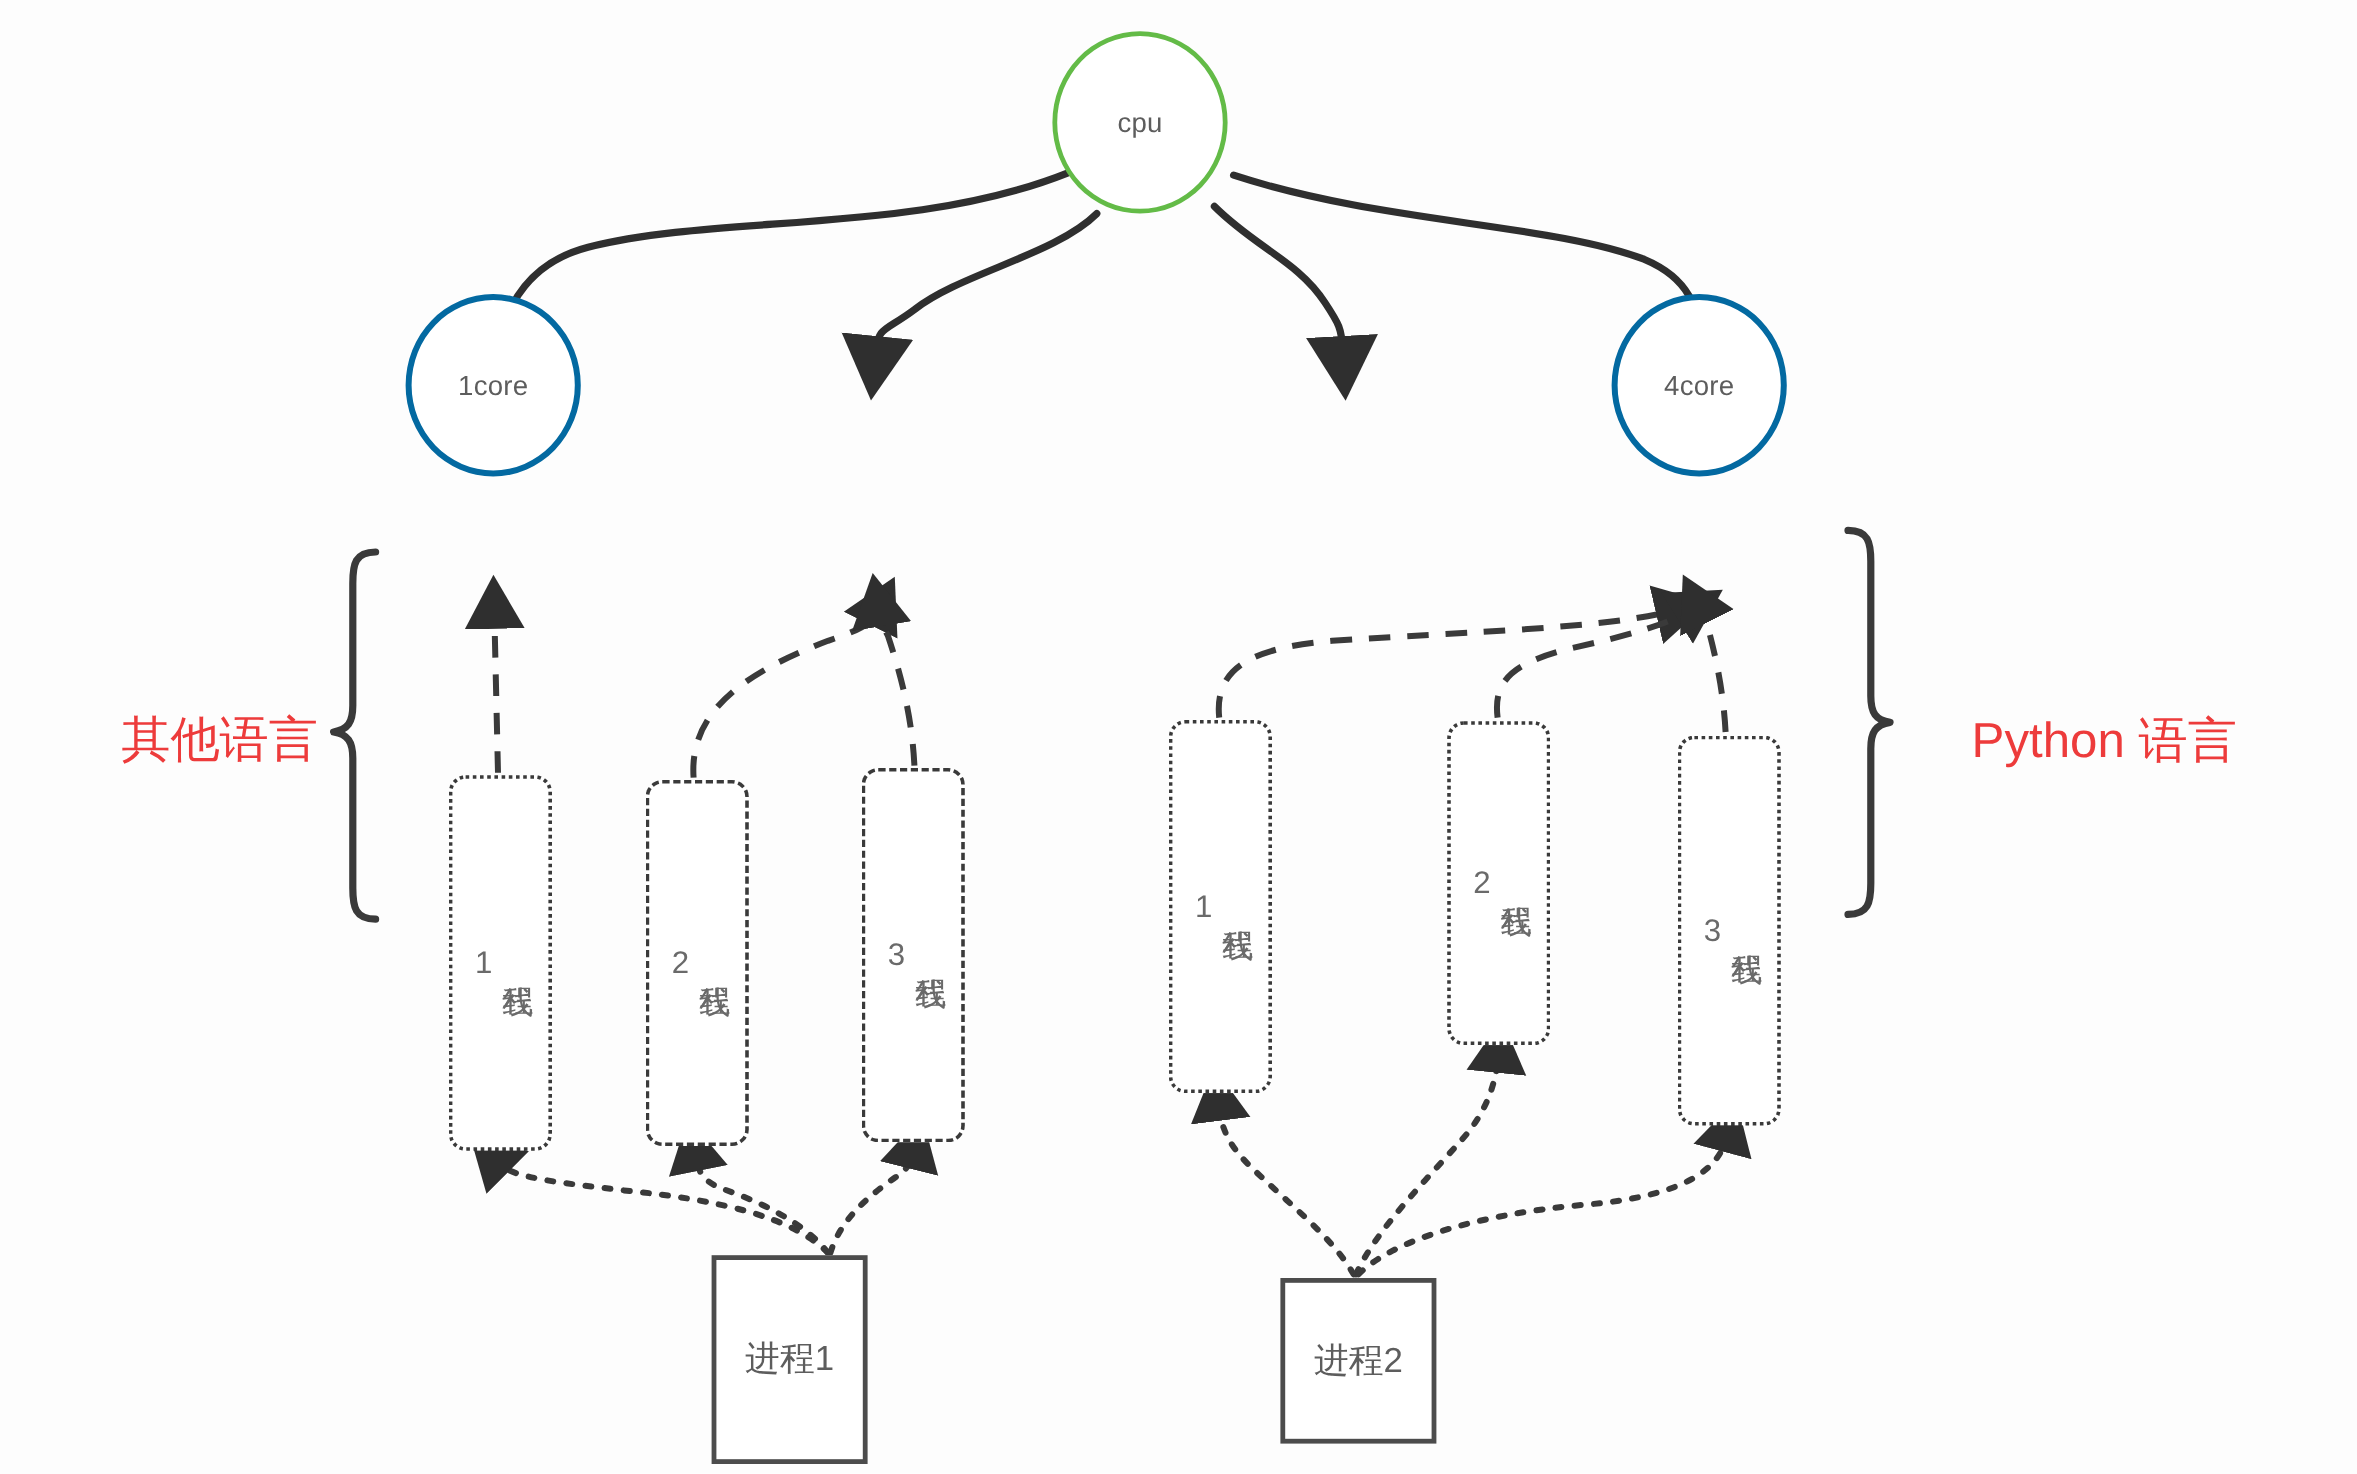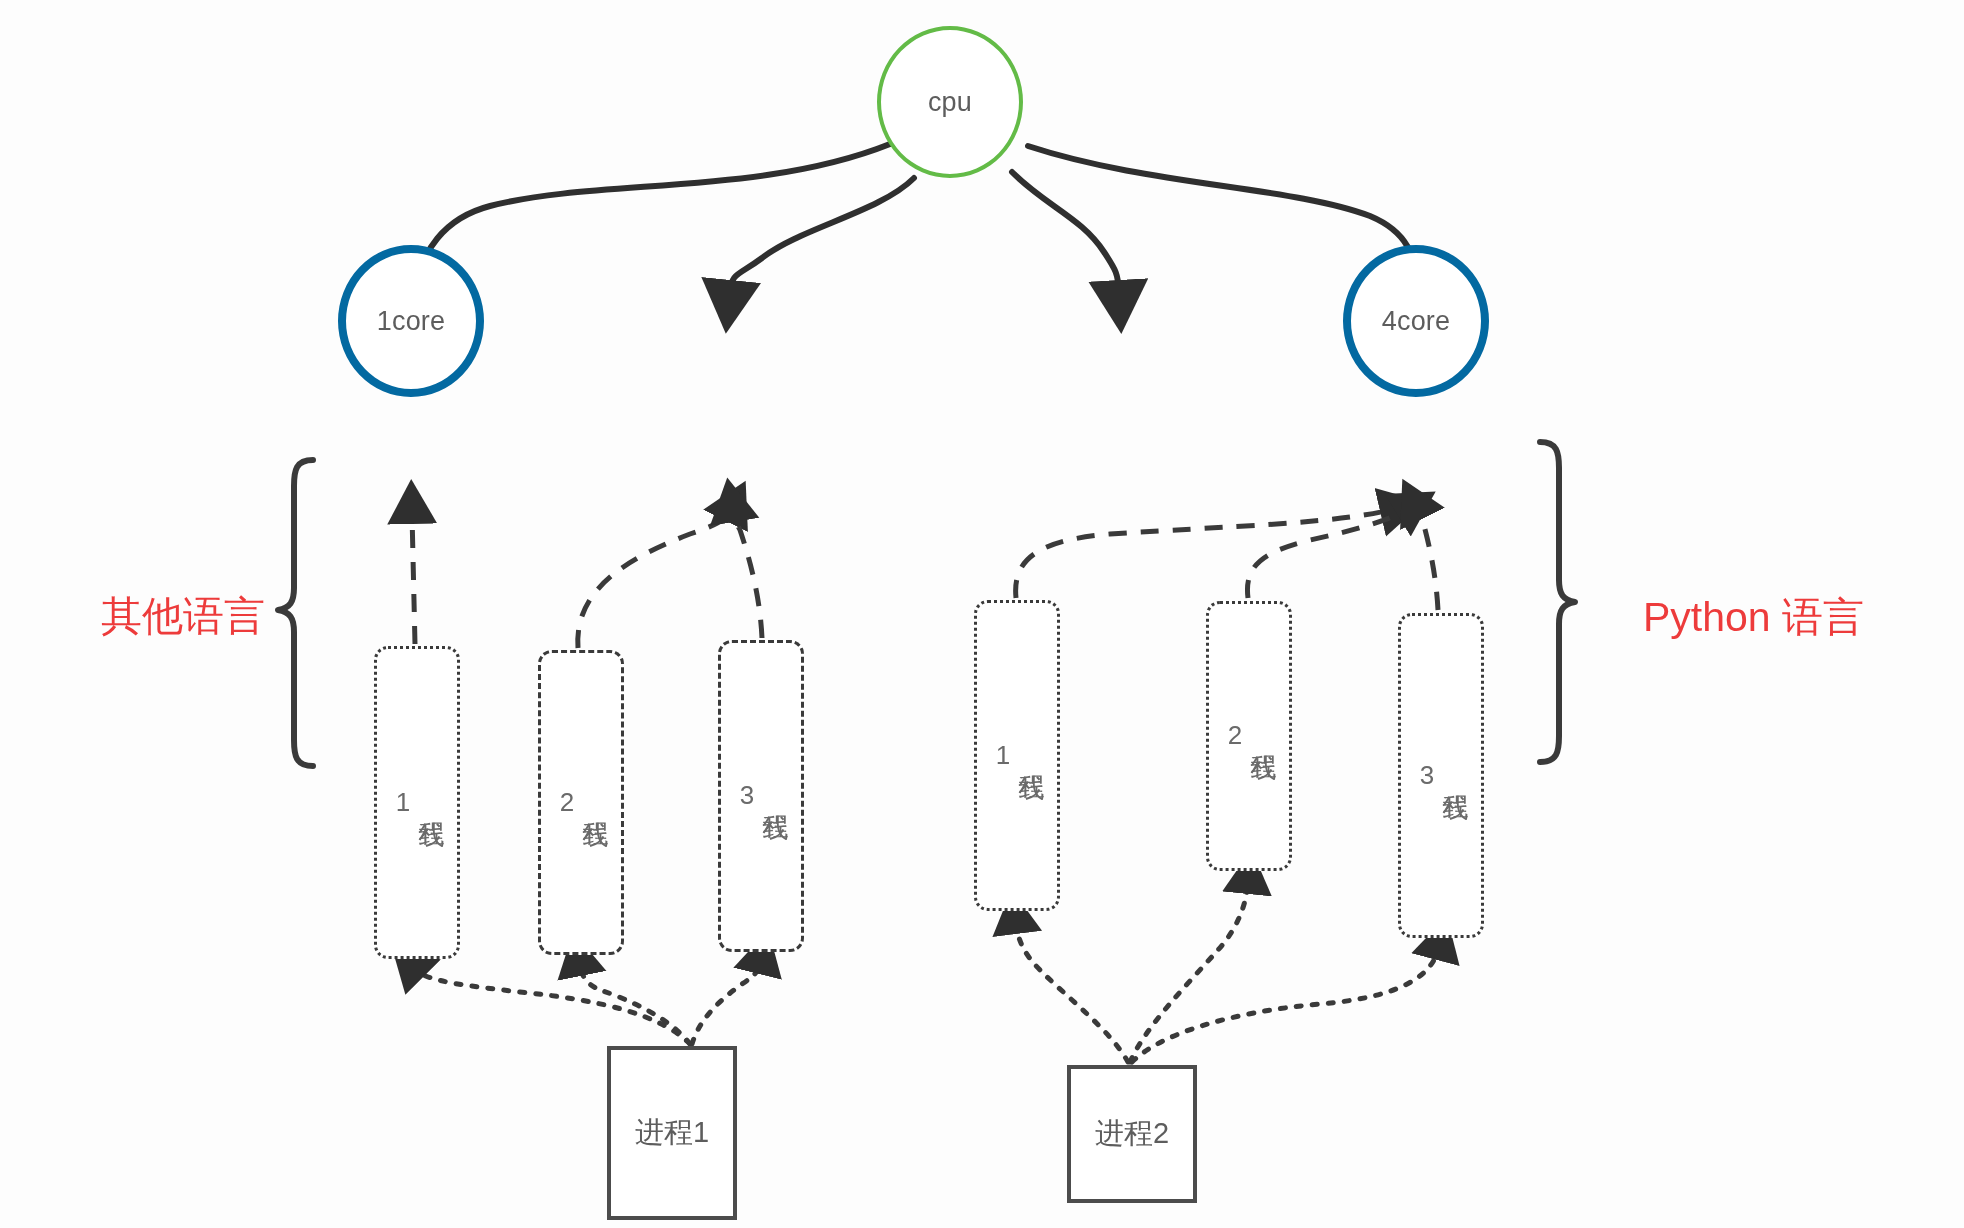--- a/index.html
+++ b/index.html
@@ -31,36 +31,36 @@
   .node-circle {
     position: absolute;
     border-radius: 50%;
     background: #ffffff;
     display: flex;
     align-items: center;
     justify-content: center;
     box-sizing: border-box;
   }
   .node-circle .node-label {
-    font-size: 27px;
+    font-size: 23px;
     color: #5d5d5d;
     letter-spacing: 0.2px;
     white-space: nowrap;
   }
   #node-cpu {
     width: 146px;
     height: 152px;
     left: 877px;
     top: 26px;
     border: 4px solid #63bb47;
   }
   .core-circle {
     width: 146px;
     height: 152px;
-    border: 8px solid #0369a1;
+    border: 5px solid #0369a1;
   }
   #node-core-1 { left: 338px; top: 245px; }
   #node-core-2 { left: 655px; top: 245px; }
   #node-core-3 { left: 1044px; top: 245px; }
   #node-core-4 { left: 1343px; top: 245px; text-align: center; }
 
   
   .thread-box {
     position: absolute;
     width: 86px;
@@ -101,21 +101,21 @@
     box-sizing: border-box;
     display: flex;
     align-items: center;
     justify-content: center;
   }
   .process-box .process-label {
     font-size: 29px;
     color: #5d5d5d;
     white-space: nowrap;
   }
-  #process-1 { left: 607px; top: 1046px; width: 130px; height: 174px; text-align: right; }
+  #process-1 { left: 593px; top: 1046px; width: 130px; height: 174px; text-align: right; }
   #process-2 { left: 1067px; top: 1065px; width: 130px; height: 138px; }
 
   
   .group-label {
     position: absolute;
     color: #ed3b3b;
     font-size: 41px;
     white-space: nowrap;
   }
   #label-other-lang { left: 101px; top: 589px; }

